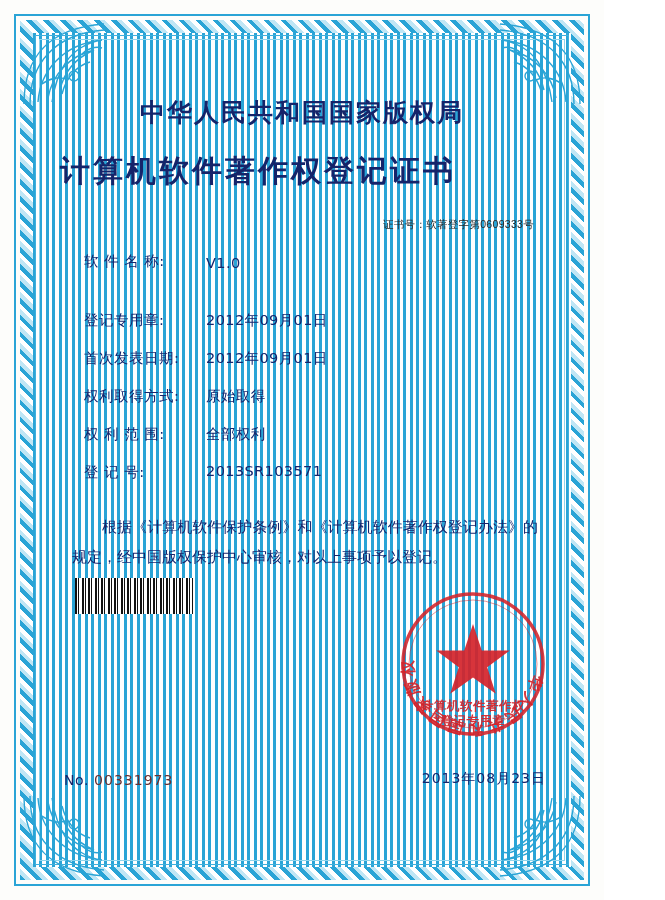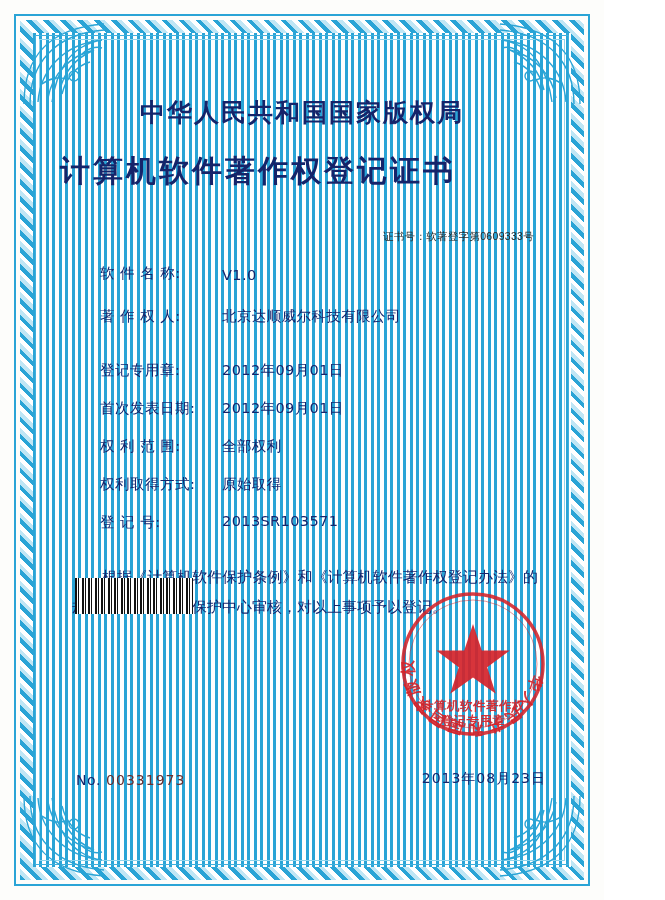--- a/index.html
+++ b/index.html
@@ -110,28 +110,28 @@
     font-size: 30px;
     letter-spacing: 3px;
     color: #15246a;
     margin-top: 22px;
   }
 
   .cert-no {
     text-align: right;
     font-size: 10.5px;
     color: #2a2a2a;
-    margin-top: 38px;
+    margin-top: 26px;
     padding-right: 10px;
     letter-spacing: 0.3px;
   }
 
   .fields {
     margin-top: 20px;
-    padding-left: 40px;
+    padding-left: 24px;
   }
   .field-row {
     display: flex;
     align-items: flex-start;
     margin-bottom: 19px;
     font-size: 14.5px;
     color: #16266d;
   }
   .field-row.tight { margin-bottom: 8px; }
   .field-label {
@@ -188,21 +188,21 @@
     right: 55px;
     top: 588px;
     width: 152px;
     height: 152px;
   }
   .seal svg { display: block; }
 
   
   .footer {
     position: absolute;
-    left: 76px;
+    left: 64px;
     right: 58px;
     top: 770px;
     display: flex;
     justify-content: space-between;
     align-items: flex-end;
     font-size: 14px;
     color: #16266d;
     font-family: "DejaVu Sans", sans-serif;
   }
   .footer-no { letter-spacing: 0.6px; }
@@ -281,45 +281,41 @@
 
       <div class="field-row tight">
         <div class="field-label">软 件 名 称:</div>
         <div class="field-value">
           <span class="line2">V1.0</span>
         </div>
       </div>
 
       <div class="group-gap"></div>
 
-      <div class="field-row">
-        <div class="field-label">著 作 权 人:</div>
-        <div class="field-value">北京达顺威尔科技有限公司</div>
-      </div>
 
       <div class="group-gap"></div>
 
       <div class="field-row">
         <div class="field-label">登记专用章:</div>
         <div class="field-value">2012年09月01日</div>
       </div>
 
       <div class="field-row">
         <div class="field-label">首次发表日期:</div>
         <div class="field-value">2012年09月01日</div>
       </div>
 
       <div class="field-row">
+        <div class="field-label">权利取得方式:</div>
+        <div class="field-value">原始取得</div>
+      </div>
+
+      <div class="field-row">
         <div class="field-label">权 利 范 围:</div>
         <div class="field-value">全部权利</div>
-      </div>
-
-      <div class="field-row">
-        <div class="field-label">权利取得方式:</div>
-        <div class="field-value">原始取得</div>
       </div>
 
       <div class="field-row">
         <div class="field-label">登 记 号:</div>
         <div class="field-value">2013SR103571</div>
       </div>
 
     </div>
 
     <div class="paragraph"><span class="indent"></span><span>根据《计算机软件保护条例》和《计算机软件著作权登记办法》的规定，经中国版权保护中心审核，对以上事项予以登记。</span></div>

